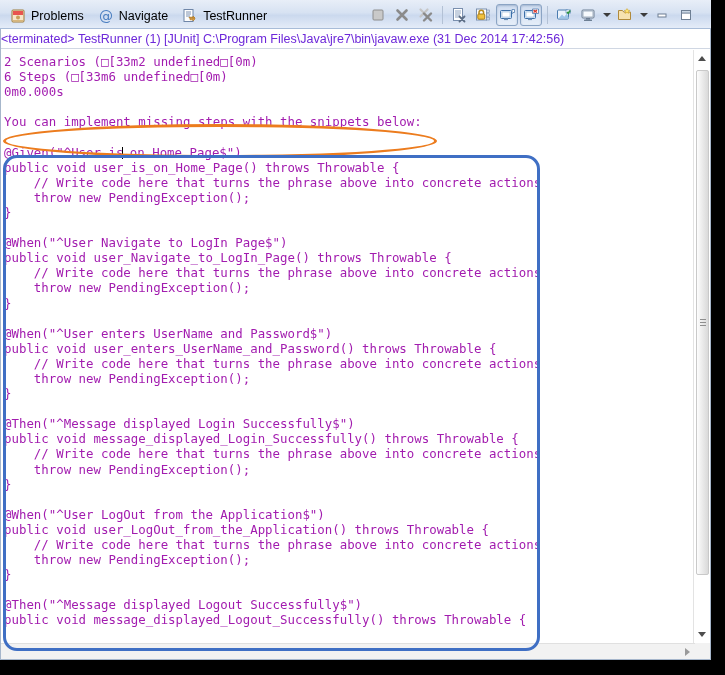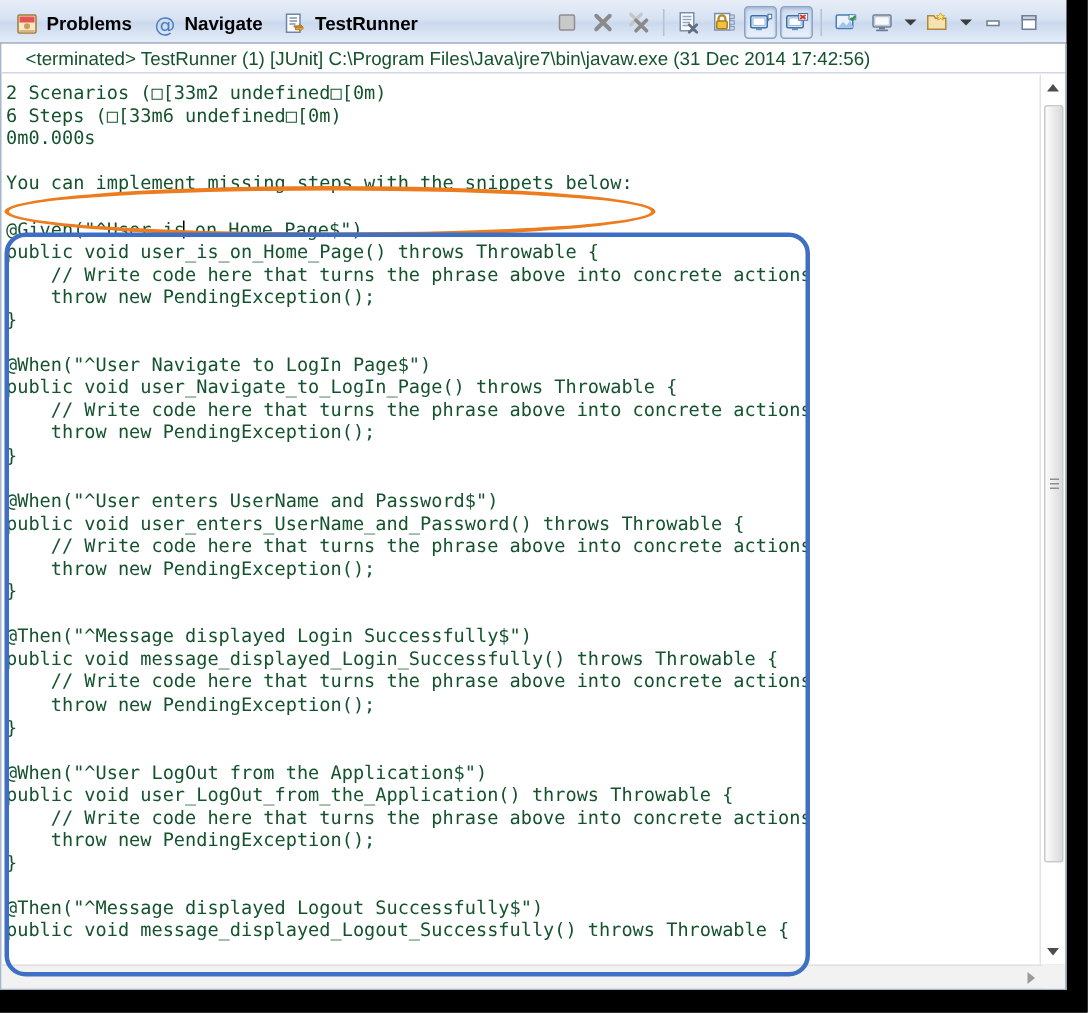--- a/index.html
+++ b/index.html
@@ -49,21 +49,21 @@
   .tab.active {
     height: 28px;
     background: #ffffff;
     border: 1px solid #a8bcd8;
     border-bottom: none;
     border-top-left-radius: 4px;
     border-top-right-radius: 4px;
     box-shadow: inset 0 2px 0 #5b9bd5;
     padding-right: 4px;
   }
-  .tab-label { letter-spacing: 0px; font-weight: bold; }
+  .tab-label { letter-spacing: 0px; }
 
   .tab-close {
     display: inline-block;
     width: 14px; height: 14px;
     margin-left: 6px;
     position: relative;
     opacity: .55;
     cursor: pointer;
   }
   .tab-close::before, .tab-close::after {
@@ -126,37 +126,37 @@
     width: 711px; height: 631px;
     background: #ffffff;
     border: 1px solid #a6b6cb;
     border-top: none;
     overflow: hidden;
   }
 
   .status-line {
     height: 20px;
     line-height: 20px;
-    padding-left: 16px;
+    padding-left: 0;
     font-size: 12.5px;
-    color: #14532d;
+    color: #6d28d9;
     white-space: nowrap;
     background: #ffffff;
     border-bottom: 1px solid #d0d7e3;
   }
 
   .console-text {
     position: absolute;
     left: 0; top: 21px;
     right: 17px; bottom: 16px;
     padding: 4px 0 0 3px;
     font-family: "DejaVu Sans Mono", "Liberation Mono", monospace;
     font-size: 12.4px;
     line-height: 15.1px;
-    color: #14532d;
+    color: #a21caf;
     white-space: pre;
     overflow: hidden;
   }
   .console-text .ln { height: 15.1px; }
 
   .caret {
     display: inline-block;
     width: 0;
     border-left: 1px solid #000;
     height: 12px;

